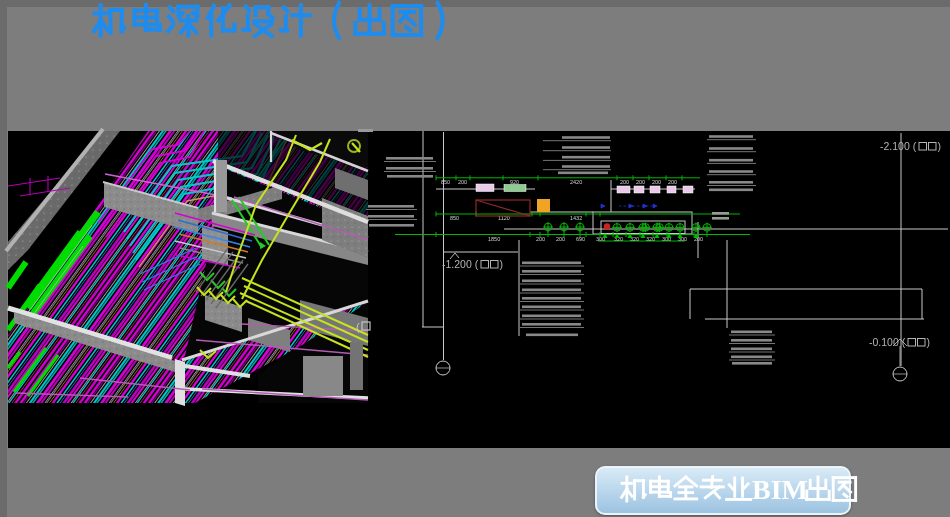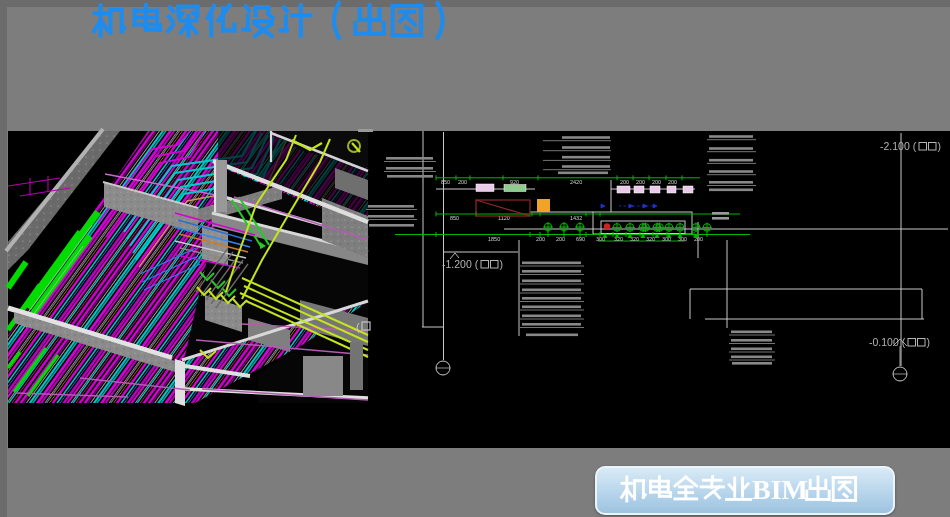--- a/index.html
+++ b/index.html
@@ -788,21 +788,21 @@
     </g>
     <rect x="362" y="322" width="8" height="8" fill="none" stroke="#c4c4c4" stroke-width="1.2"></rect>
     <circle cx="443" cy="368" r="7" stroke="#c9c9c9" fill="none" stroke-width="1"></circle>
     <line x1="436" y1="368" x2="450" y2="368" stroke="#c9c9c9" stroke-width="0.7"></line>
     <circle cx="900" cy="374" r="7" stroke="#c9c9c9" fill="none" stroke-width="1"></circle>
     <line x1="893" y1="374" x2="907" y2="374" stroke="#c9c9c9" stroke-width="0.7"></line>
     <line x1="900" y1="366" x2="900" y2="346" stroke="#c9c9c9" stroke-width="0.8"></line>
     <polyline points="893,346 900,339 907,346" stroke="#c9c9c9" fill="none" stroke-width="0.8"></polyline>
     <rect x="358" y="129" width="15" height="3" fill="#9a9a9a"></rect>
   </svg>
-<div class="abs" style="left:595px;top:466px;width:300px;height:49px;border-radius:10px;background:linear-gradient(#d8eaf6,#aecfe8 70%,#9dc3e0);border:2px solid #e9f4fb;box-shadow:0 1px 3px rgba(0,0,0,0.35)">
+<div class="abs" style="left:595px;top:466px;width:256px;height:49px;border-radius:10px;background:linear-gradient(#d8eaf6,#aecfe8 70%,#9dc3e0);border:2px solid #e9f4fb;box-shadow:0 1px 3px rgba(0,0,0,0.35)">
 <svg width="267" height="45" style="position:absolute;left:0;top:0">
       <line x1="25.1" y1="15.3" x2="34.4" y2="15.3" stroke="#ffffff" stroke-width="2.9" stroke-linecap="square"></line>
       <line x1="29.8" y1="9.0" x2="29.8" y2="33.0" stroke="#ffffff" stroke-width="2.9" stroke-linecap="square"></line>
       <line x1="29.8" y1="21.0" x2="24.6" y2="29.3" stroke="#ffffff" stroke-width="2.9" stroke-linecap="square"></line>
       <line x1="29.8" y1="21.0" x2="35.0" y2="28.3" stroke="#ffffff" stroke-width="2.9" stroke-linecap="square"></line>
       <line x1="37.6" y1="12.7" x2="37.6" y2="30.9" stroke="#ffffff" stroke-width="2.9" stroke-linecap="square"></line>
       <line x1="37.6" y1="12.7" x2="46.4" y2="12.7" stroke="#ffffff" stroke-width="2.9" stroke-linecap="square"></line>
       <line x1="46.4" y1="12.7" x2="46.4" y2="29.3" stroke="#ffffff" stroke-width="2.9" stroke-linecap="square"></line>
       <line x1="46.4" y1="29.3" x2="48.2" y2="26.7" stroke="#ffffff" stroke-width="2.9" stroke-linecap="square"></line>
       <line x1="62.4" y1="8.8" x2="62.4" y2="28.3" stroke="#ffffff" stroke-width="2.9" stroke-linecap="square"></line>

